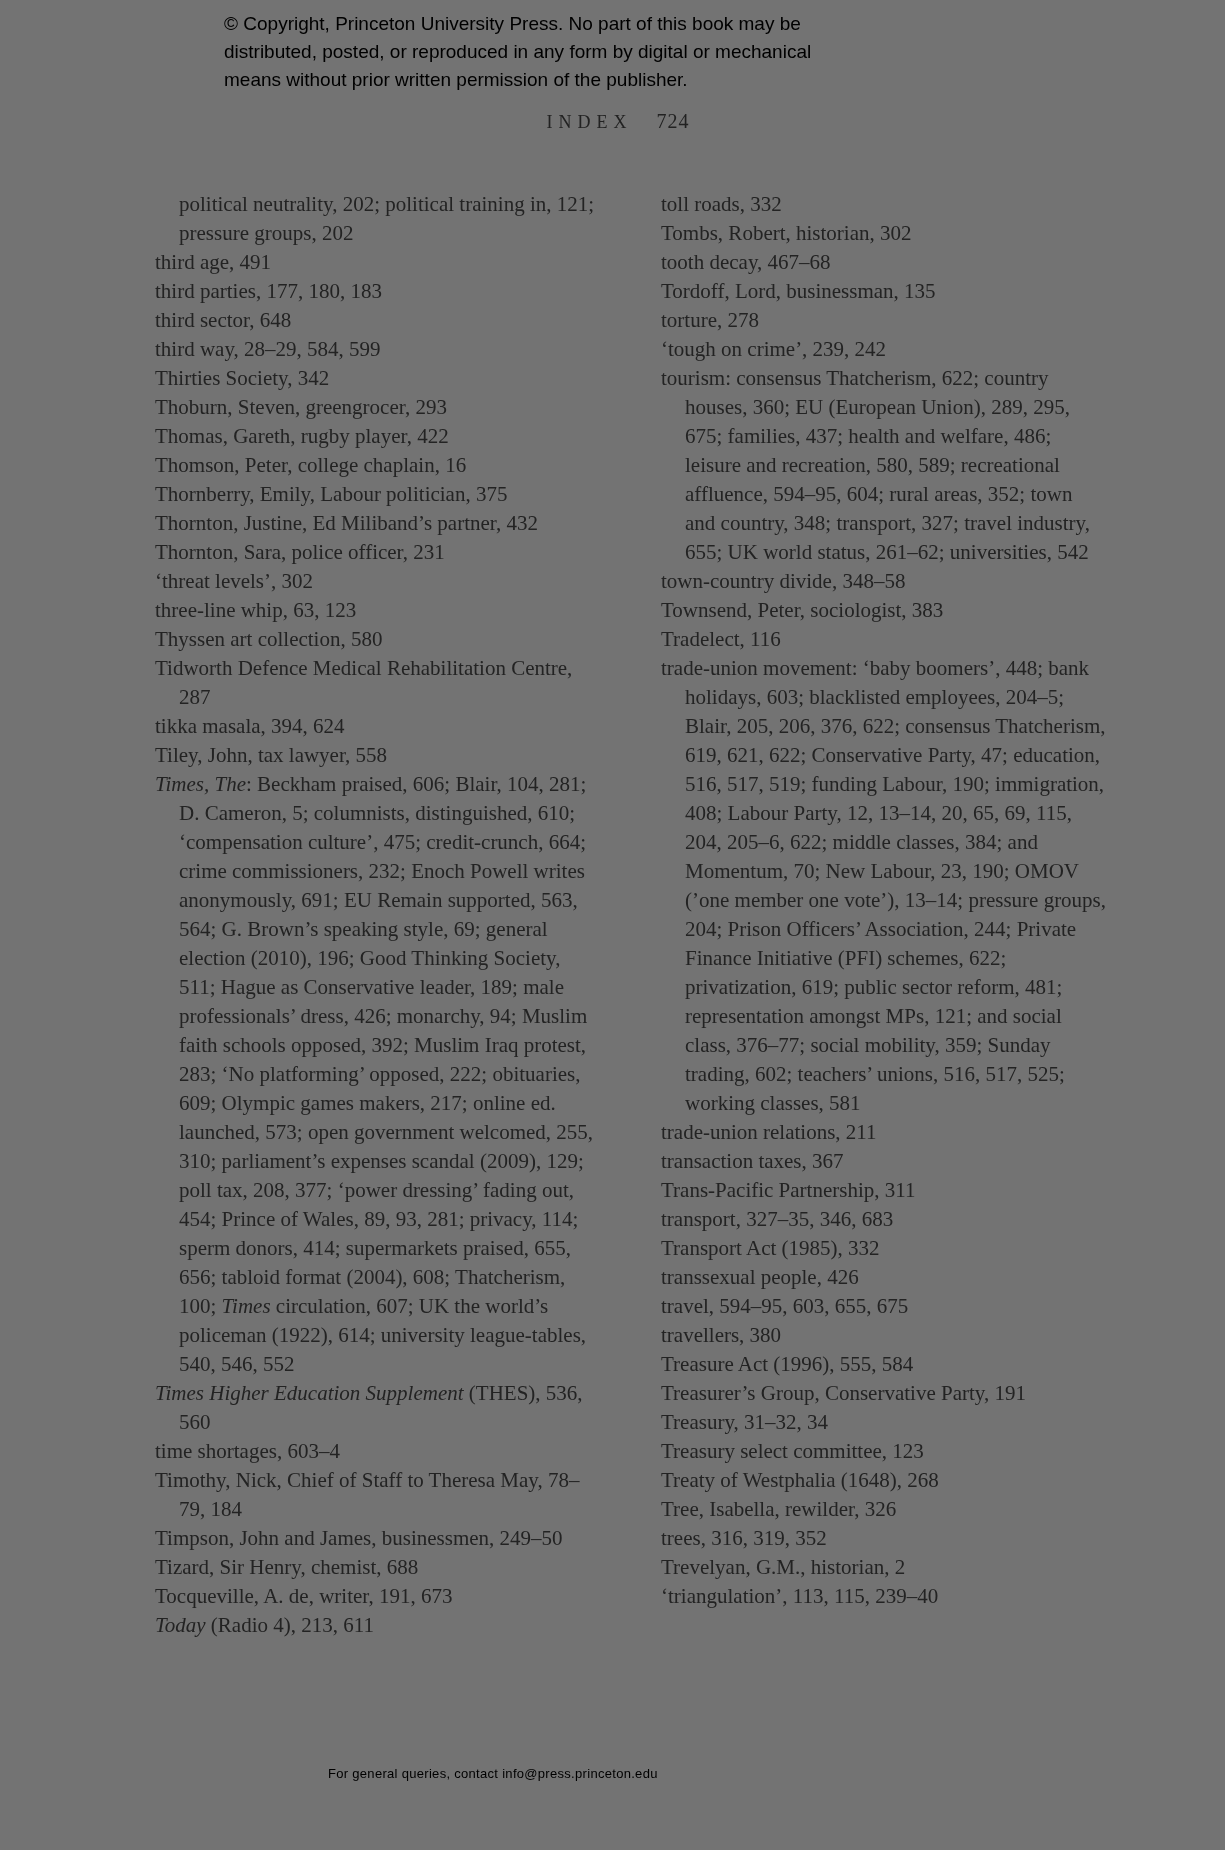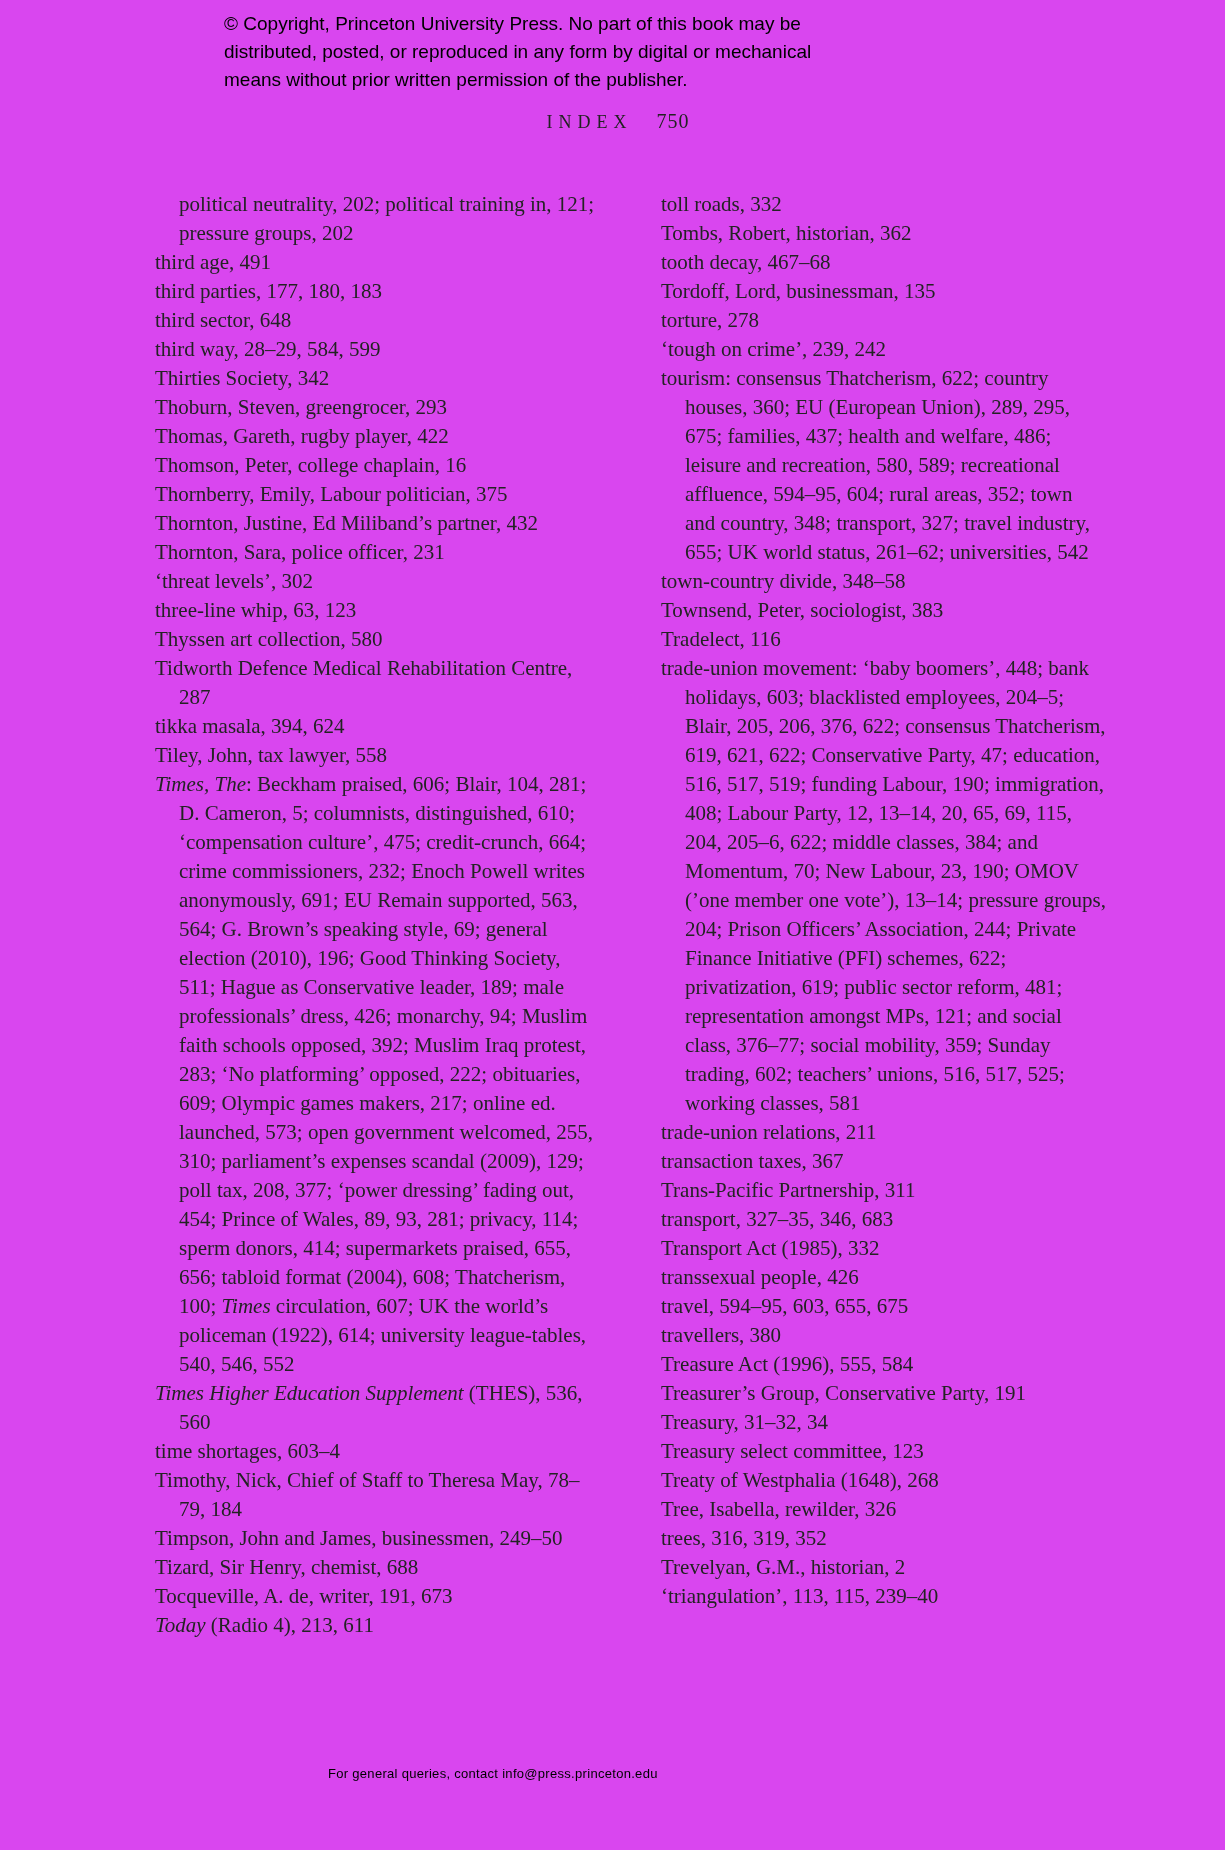--- a/index.html
+++ b/index.html
@@ -1,21 +1,21 @@
 <!DOCTYPE html>
 <html><head>
 <meta charset="utf-8">
 <style>
   html, body { margin: 0; padding: 0; background: #e8e8e8; }
   .page {
     position: relative;
     width: 1225px;
     height: 1850px;
     margin: 0 auto;
-    background: #d946ef;
+    background: #737373;
     font-family: "Liberation Serif", serif;
     color: #222;
     overflow: hidden;
   }
   .copyright {
     position: absolute;
     left: 224px;
     top: 10px;
     font-family: "Liberation Sans", sans-serif;
     font-size: 19px;
@@ -74,21 +74,21 @@
 
 <div class="page">
 
   <div class="copyright">
       <div>© Copyright, Princeton University Press. No part of this book may be</div>
       <div>distributed, posted, or reproduced in any form by digital or mechanical</div>
       <div>means without prior written permission of the publisher.</div>
     </div>
 
   <div class="running-head">
-    <span class="rh-label">INDEX</span><span class="rh-page">750</span>
+    <span class="rh-label">INDEX</span><span class="rh-page">724</span>
   </div>
 
   <div class="columns">
     <div class="col" id="col-left">
         <p class="entry continuation"><span>political neutrality, 202; political training in, 121; pressure groups, 202</span></p>
         <p class="entry"><span>third age, 491</span></p>
         <p class="entry"><span>third parties, 177, 180, 183</span></p>
         <p class="entry"><span>third sector, 648</span></p>
         <p class="entry"><span>third way, 28–29, 584, 599</span></p>
         <p class="entry"><span>Thirties Society, 342</span></p>
@@ -108,21 +108,21 @@
         <p class="entry"><span class="it">Times Higher Education Supplement</span><span> (THES), 536, 560</span></p>
         <p class="entry"><span>time shortages, 603–4</span></p>
         <p class="entry"><span>Timothy, Nick, Chief of Staff to Theresa May, 78–79, 184</span></p>
         <p class="entry"><span>Timpson, John and James, businessmen, 249–50</span></p>
         <p class="entry"><span>Tizard, Sir Henry, chemist, 688</span></p>
         <p class="entry"><span>Tocqueville, A. de, writer, 191, 673</span></p>
         <p class="entry"><span class="it">Today</span><span> (Radio 4), 213, 611</span></p>
       </div>
     <div class="col" id="col-right">
         <p class="entry"><span>toll roads, 332</span></p>
-        <p class="entry"><span>Tombs, Robert, historian, 362</span></p>
+        <p class="entry"><span>Tombs, Robert, historian, 302</span></p>
         <p class="entry"><span>tooth decay, 467–68</span></p>
         <p class="entry"><span>Tordoff, Lord, businessman, 135</span></p>
         <p class="entry"><span>torture, 278</span></p>
         <p class="entry"><span>‘tough on crime’, 239, 242</span></p>
         <p class="entry"><span>tourism: consensus Thatcherism, 622; country houses, 360; EU (European Union), 289, 295, 675; families, 437; health and welfare, 486; leisure and recreation, 580, 589; recreational affluence, 594–95, 604; rural areas, 352; town and country, 348; transport, 327; travel industry, 655; UK world status, 261–62; universities, 542</span></p>
         <p class="entry"><span>town-country divide, 348–58</span></p>
         <p class="entry"><span>Townsend, Peter, sociologist, 383</span></p>
         <p class="entry"><span>Tradelect, 116</span></p>
         <p class="entry"><span>trade-union movement: ‘baby boomers’, 448; bank holidays, 603; blacklisted employees, 204–5; Blair, 205, 206, 376, 622; consensus Thatcherism, 619, 621, 622; Conservative Party, 47; education, 516, 517, 519; funding Labour, 190; immigration, 408; Labour Party, 12, 13–14, 20, 65, 69, 115, 204, 205–6, 622; middle classes, 384; and Momentum, 70; New Labour, 23, 190; OMOV (’one member one vote’), 13–14; pressure groups, 204; Prison Officers’ Association, 244; Private Finance Initiative (PFI) schemes, 622; privatization, 619; public sector reform, 481; representation amongst MPs, 121; and social class, 376–77; social mobility, 359; Sunday trading, 602; teachers’ unions, 516, 517, 525; working classes, 581</span></p>
         <p class="entry"><span>trade-union relations, 211</span></p>

